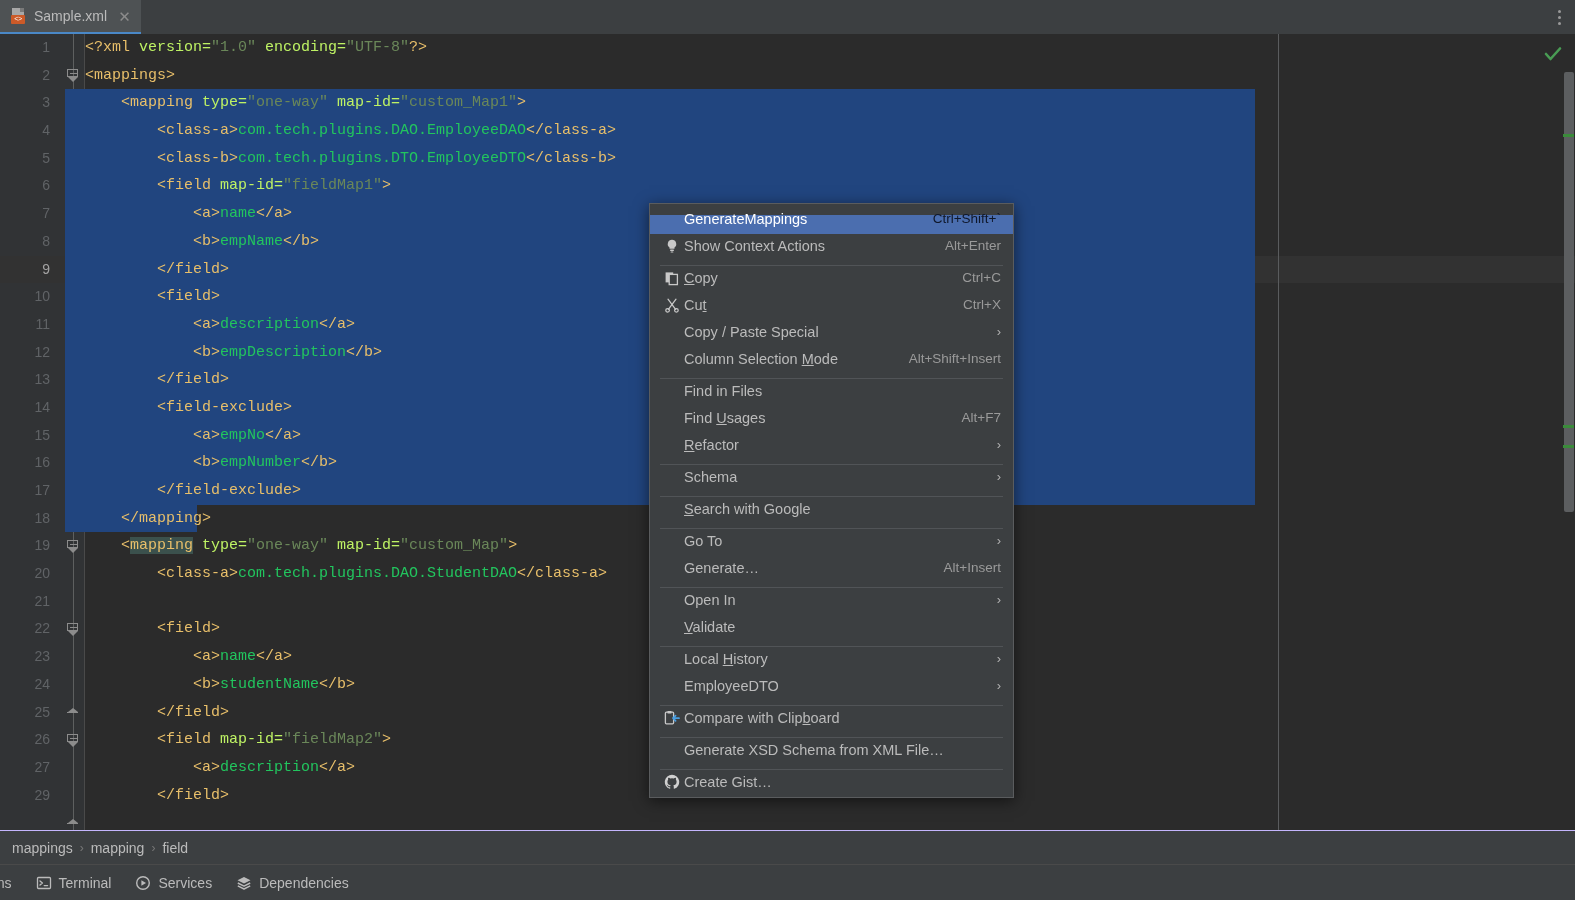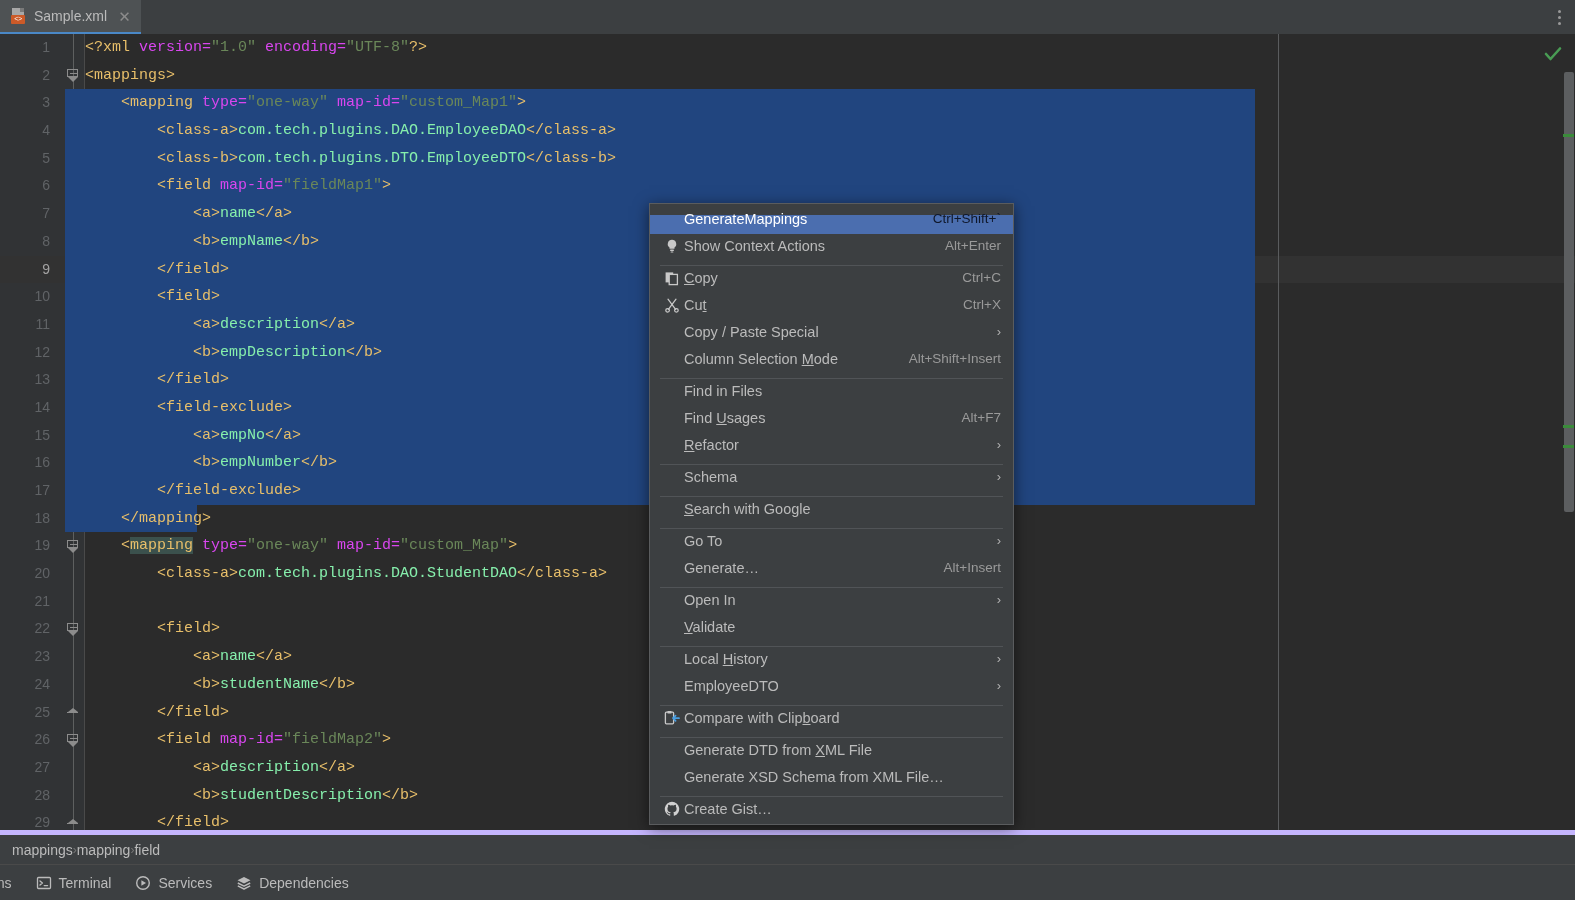--- a/index.html
+++ b/index.html
@@ -78,23 +78,23 @@
   .ln .sel {
     position: absolute; left: -20px; top: 0; height: 27.7px; background: #21457F; z-index: 0;
   }
   .ln .txt { position: relative; z-index: 1; }
   .ln.current .rowhl {
     position: absolute; left: -85px; top: 0; right: 0; height: 27.7px;
     background: #323232; z-index: 0;
   }
   
   .t-tag   { color: #E8BF6A; }
-  .t-attr  { color: #d946ef; }
+  .t-attr  { color: #bef264; }
   .t-val   { color: #6A8759; }
-  .t-txt   { color: #86efac; }
+  .t-txt   { color: #22c55e; }
   .t-hl    { background: #3B514D; }
 
   
   .foldline {
     position: absolute; left: 10px; top: 0; width: 1px; background: #5E6060;
   }
   .foldmark {
     position: absolute; left: 4px; width: 13px; height: 13px;
   }
   .foldmark .sq {
@@ -130,22 +130,22 @@
   .scroll-thumb {
     position: absolute; right: 1px; top: 38px; width: 10px; height: 440px;
     background: #5C5E60; border-radius: 2px;
   }
   .mk { position: absolute; right: 1px; width: 11px; height: 3px; background: #3A8B3A; }
 
   
   .breadcrumb {
     position: absolute; left: 0; top: 830px; width: 1575px; height: 34px;
     background: #3C3F41; display: flex; align-items: center;
-    padding-left: 12px; font-size: 14px; color: #BBBBBB;
-    border-top: 5px solid #c4b5fd;
+    padding-left: 12px; gap: 7px; font-size: 14px; color: #BBBBBB;
+    border-top: 1px solid #c4b5fd;
   }
   .crumb-sep { color: #777777; font-size: 12px; }
 
   
   .statusbar {
     position: absolute; left: 0; top: 864px; width: 1575px; height: 36px;
     background: #3C3F41; display: flex; align-items: center;
     gap: 24px; padding-left: 0; font-size: 14px; color: #BBBBBB;
     border-top: 1px solid #4A4A4A;
   }
@@ -284,21 +284,20 @@
           <div class="ln"><div class="sel" style="width: 132px;"></div><span class="num">18</span><span class="txt"><span class="t-tag">    &lt;/mapping&gt;</span></span></div>
           <div class="ln"><span class="num">19</span><span class="txt"><span class="t-tag">    &lt;</span><span class="t-tag t-hl">mapping</span><span class="t-tag"> </span><span class="t-attr">type=</span><span class="t-val">"one-way"</span><span class="t-attr"> map-id=</span><span class="t-val">"custom_Map"</span><span class="t-tag">&gt;</span></span></div>
           <div class="ln"><span class="num">20</span><span class="txt"><span class="t-tag">        &lt;class-a&gt;</span><span class="t-txt">com.tech.plugins.DAO.StudentDAO</span><span class="t-tag">&lt;/class-a&gt;</span></span></div>
           <div class="ln"><span class="num">21</span></div>
           <div class="ln"><span class="num">22</span><span class="txt"><span class="t-tag">        &lt;field&gt;</span></span></div>
           <div class="ln"><span class="num">23</span><span class="txt"><span class="t-tag">            &lt;a&gt;</span><span class="t-txt">name</span><span class="t-tag">&lt;/a&gt;</span></span></div>
           <div class="ln"><span class="num">24</span><span class="txt"><span class="t-tag">            &lt;b&gt;</span><span class="t-txt">studentName</span><span class="t-tag">&lt;/b&gt;</span></span></div>
           <div class="ln"><span class="num">25</span><span class="txt"><span class="t-tag">        &lt;/field&gt;</span></span></div>
           <div class="ln"><span class="num">26</span><span class="txt"><span class="t-tag">        &lt;field </span><span class="t-attr">map-id=</span><span class="t-val">"fieldMap2"</span><span class="t-tag">&gt;</span></span></div>
           <div class="ln"><span class="num">27</span><span class="txt"><span class="t-tag">            &lt;a&gt;</span><span class="t-txt">description</span><span class="t-tag">&lt;/a&gt;</span></span></div>
-          <div class="ln"><span class="num">28</span><span class="txt"><span class="t-tag">            &lt;b&gt;</span><span class="t-txt">studentDescription</span><span class="t-tag">&lt;/b&gt;</span></span></div>
           <div class="ln"><span class="num">29</span><span class="txt"><span class="t-tag">        &lt;/field&gt;</span></span></div>
         </div>
     </div>
 
     <div class="inspect-check">
       <svg width="20" height="20" viewBox="0 0 20 20">
           <path d="M3 10 L7.5 15 L17 4.5" stroke="#499C54" stroke-width="2.6" fill="none" stroke-linecap="round" stroke-linejoin="round"></path>
         </svg>
     </div>
 
@@ -468,24 +467,20 @@
             <rect x="1.4" y="2.2" width="8.2" height="11.6" rx="1" fill="none" stroke="#C8C8C8" stroke-width="1.3"></rect>
             <rect x="3.5" y="0.9" width="4" height="2.6" rx="0.6" fill="#C8C8C8"></rect>
             <path d="M15 8.2 H9.4 M11.6 5.6 L9 8.2 L11.6 10.8" stroke="#4A9EE0" stroke-width="1.7" fill="none" stroke-linecap="round" stroke-linejoin="round"></path>
           </svg>
         </span>
         <span class="mi-label">Compare with Clip<u>b</u>oard</span>
       </div>
       <div class="msep"></div>
       <div class="mi">
         <span class="mi-ic"></span>
-        <span class="mi-label">Generate DTD from <u>X</u>ML File</span>
-      </div>
-      <div class="mi">
-        <span class="mi-ic"></span>
         <span class="mi-label">Generate XSD Schema from XML File…</span>
       </div>
       <div class="msep"></div>
       <div class="mi">
         <span class="mi-ic">
           <svg class="ic" viewBox="0 0 16 16">
             <path d="M8 .8a7.2 7.2 0 0 0-2.28 14.03c.36.07.49-.16.49-.35v-1.2c-2 .44-2.43-.97-2.43-.97-.33-.84-.8-1.06-.8-1.06-.66-.45.05-.44.05-.44.73.05 1.11.75 1.11.75.65 1.11 1.7.79 2.12.6.06-.47.25-.79.46-.97-1.6-.18-3.28-.8-3.28-3.56 0-.79.28-1.43.74-1.93-.07-.18-.32-.91.07-1.9 0 0 .6-.2 1.97.73a6.8 6.8 0 0 1 3.59 0c1.37-.93 1.97-.73 1.97-.73.39.99.14 1.72.07 1.9.46.5.74 1.14.74 1.93 0 2.77-1.69 3.38-3.3 3.56.26.22.49.66.49 1.33v1.97c0 .19.13.42.49.35A7.2 7.2 0 0 0 8 .8z" fill="#D0D0D0"></path>
           </svg>
         </span>
         <span class="mi-label">Create Gist…</span>

